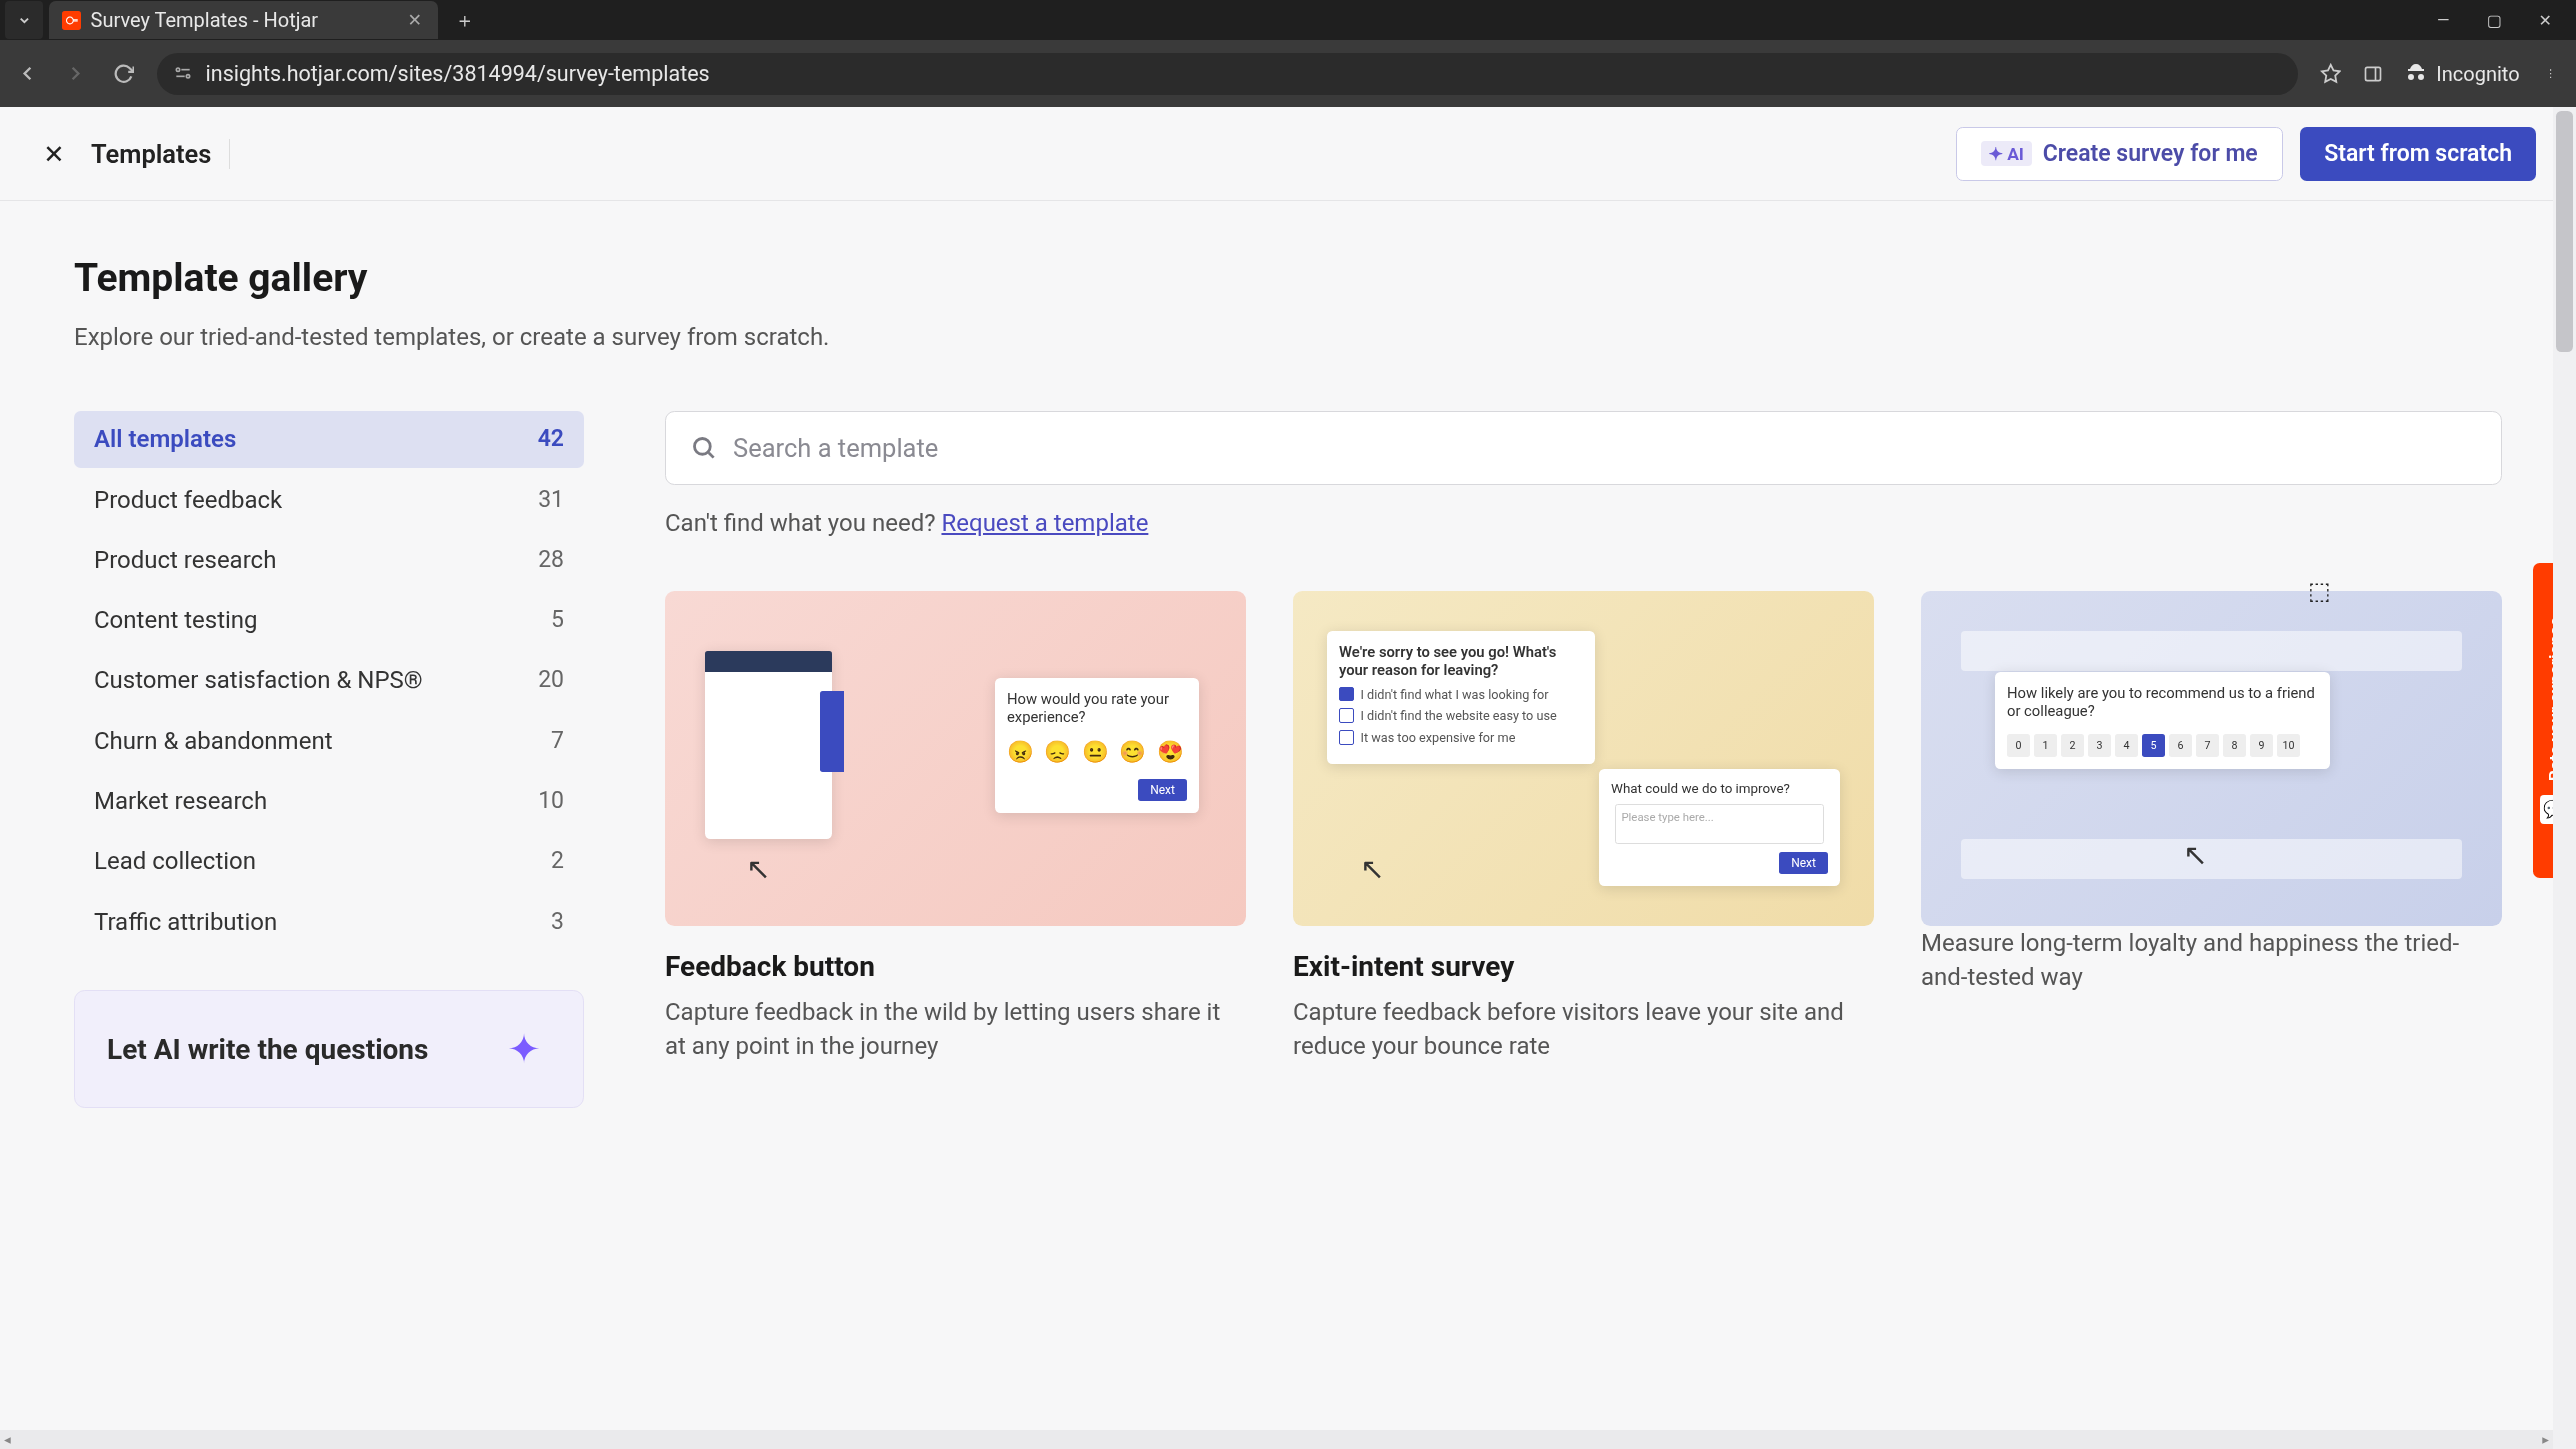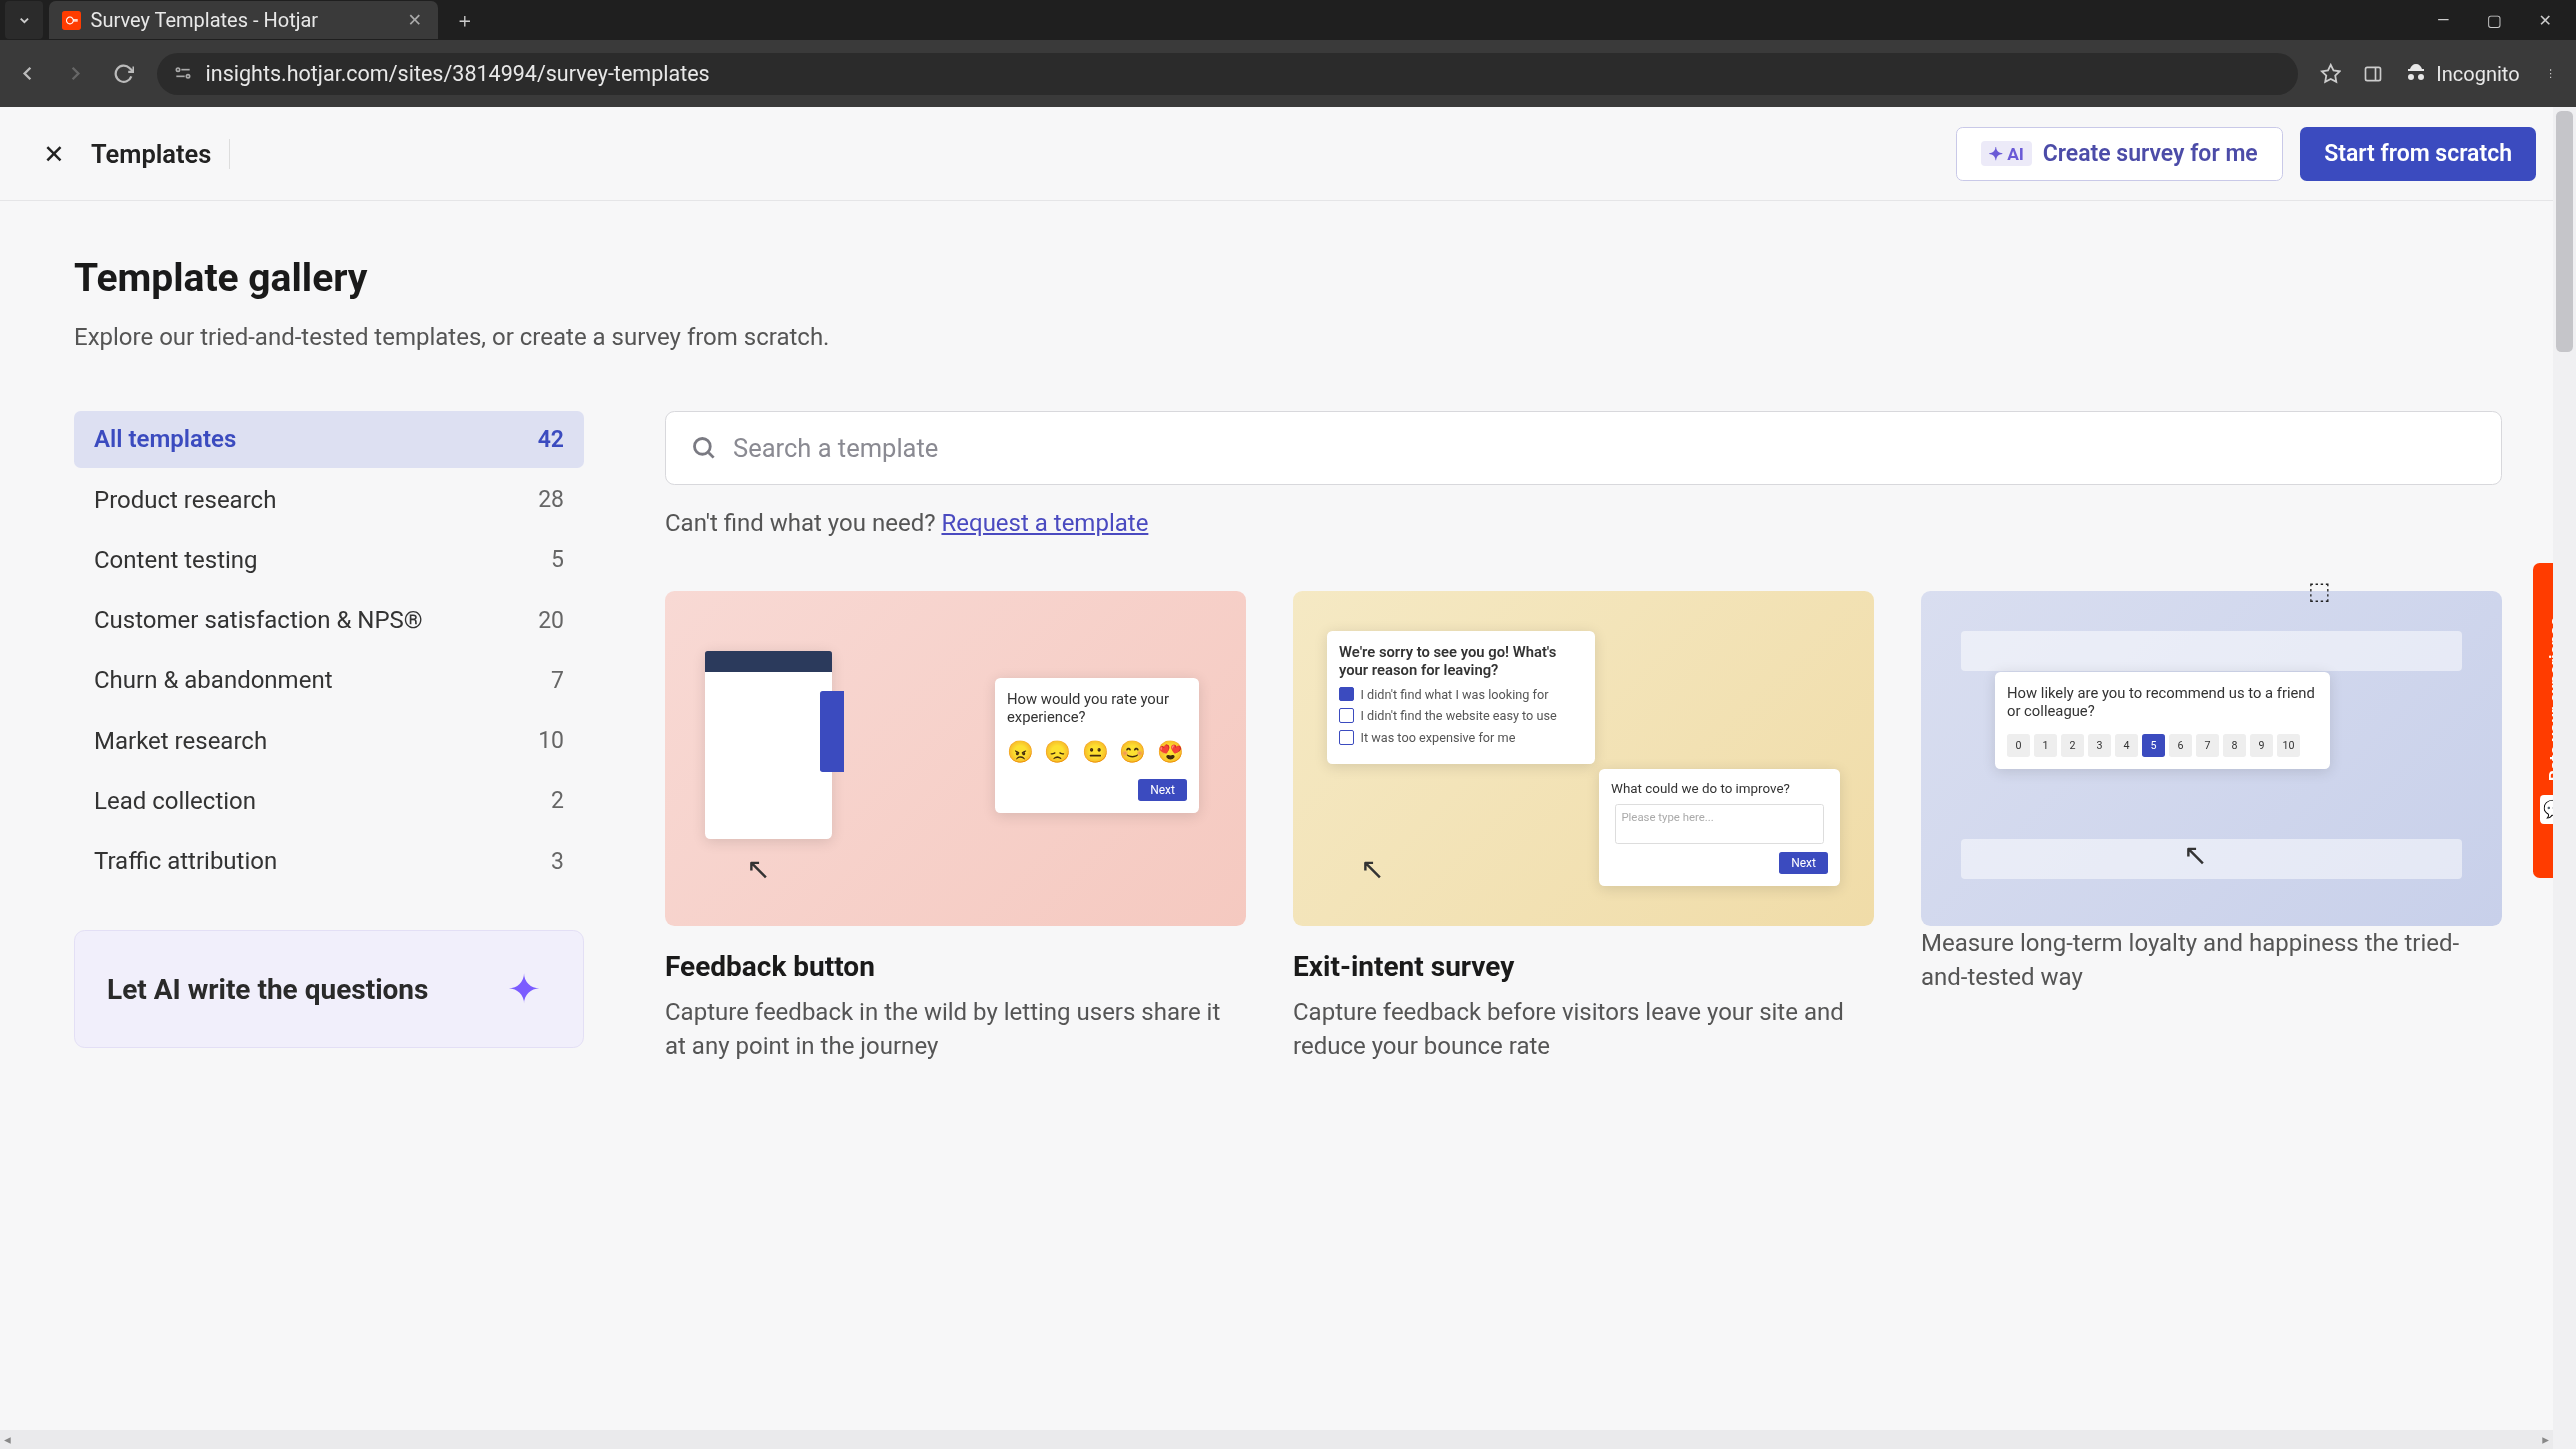--- a/index.html
+++ b/index.html
@@ -36,21 +36,21 @@
 .btn-outline{background:#fff;border:1.3px solid #c9c9e8;color:#4c4ca8}
 .btn-primary{background:#3b4bbf;color:#fff;border:none}
 .ai-chip{background:#eceaf8;color:#6a5ad6;font-size:17.4px;font-weight:700;padding:2.7px 8px;border-radius:4px;display:flex;align-items:center;gap:4px}
 
 .page{padding:54px 74px 0 74px}
 .h1{font-size:39px;font-weight:700;color:#1a1a1a;margin-bottom:21.5px}
 .sub{font-size:24px;color:#555}
 
 .body{display:flex;gap:81px;margin-top:60px}
 .sidebar{width:510px;flex-shrink:0}
-.cat{display:flex;justify-content:space-between;align-items:center;padding:14.8px 20px;font-size:24px;color:#333;border-radius:6.7px;margin-bottom:2.7px}
+.cat{display:flex;justify-content:space-between;align-items:flex-start;padding:14.8px 20px;font-size:24px;color:#333;border-radius:6.7px;margin-bottom:2.7px}
 .cat.active{background:#dde0f2;color:#3b4bbf;font-weight:600}
 .cat.active .count{color:#3b4bbf;font-weight:600}
 .count{color:#666;font-size:23px}
 
 .ai-promo{margin-top:40px;background:#f1effb;border:1.3px solid #e3dff5;border-radius:10.7px;padding:31px 32px;display:flex;align-items:center;justify-content:space-between;gap:20px}
 .ai-promo-text{font-size:28px;font-weight:700;color:#2a2a2a;line-height:1.25}
 .ai-sparkle{width:54px;height:54px;font-size:40px;display:flex;align-items:center;justify-content:center;color:#7b5cff}
 
 .main{flex:1}
 .search{height:74px;background:#fff;border:1.3px solid #d8d8dc;border-radius:9.4px;display:flex;align-items:center;padding:0 24px;gap:16px}
@@ -199,20 +199,24 @@
   <div class="page">
     <div class="h1">Template gallery</div>
     <div class="sub">Explore our tried-and-tested templates, or create a survey from scratch.</div>
 
     <div class="body">
       <div class="sidebar">
         <div id="cat-list">
             <div class="cat active">
               <span>All templates</span>
               <span class="count">42</span>
+            </div>
+            <div class="cat">
+              <span>Product feedback</span>
+              <span class="count">31</span>
             </div>
             <div class="cat">
               <span>Product research</span>
               <span class="count">28</span>
             </div>
             <div class="cat">
               <span>Content testing</span>
               <span class="count">5</span>
             </div>
             <div class="cat">

